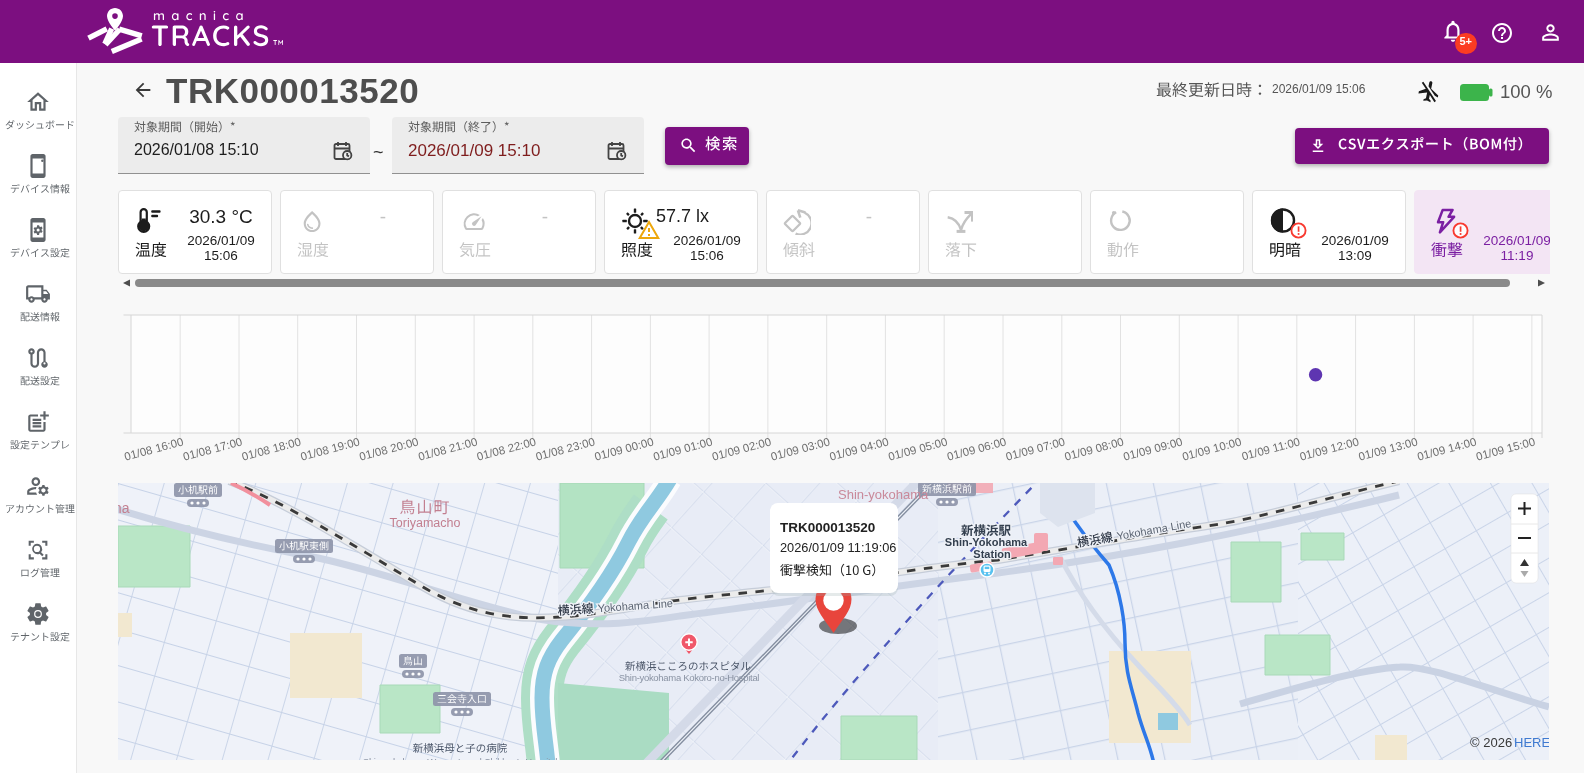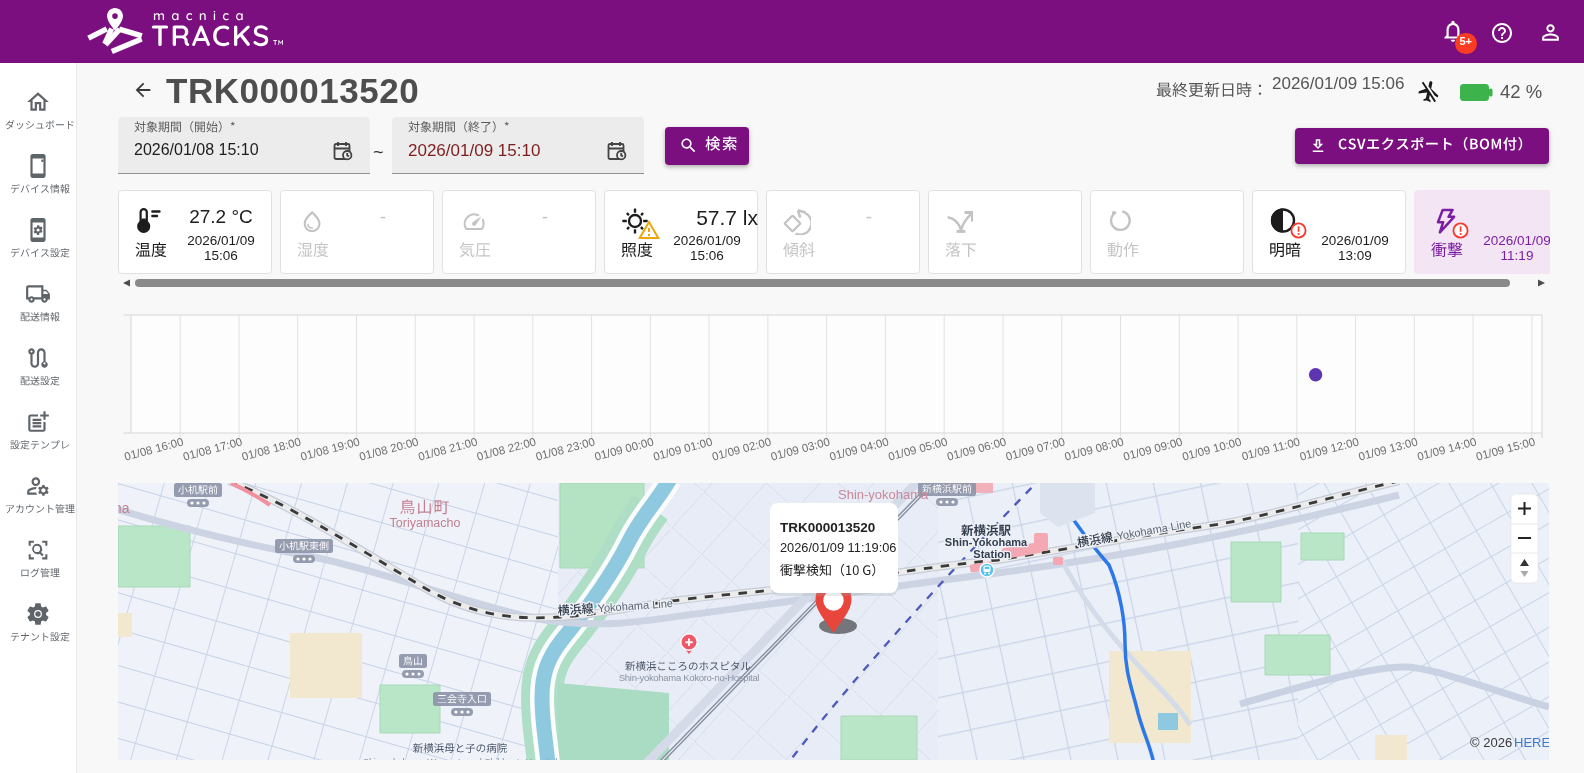--- a/index.html
+++ b/index.html
@@ -95,29 +95,29 @@
 <svg style="position:absolute;left:8.5px;top:632px" width="62" height="12" viewBox="0 0 62 12">
     <path fill="#5f6469" d="M3.1 1.2Q3.3 1.2 3.5 1.2Q3.8 1.2 4.0 1.2Q4.2 1.2 4.6 1.2Q5.0 1.2 5.5 1.2Q6.0 1.2 6.6 1.2Q7.1 1.2 7.5 1.2Q7.9 1.2 8.1 1.2Q8.3 1.2 8.5 1.2Q8.8 1.2 9.0 1.2V2.0Q8.8 2.0 8.5 2.0Q8.3 1.9 8.1 1.9Q7.9 1.9 7.5 1.9Q7.1 1.9 6.6 1.9Q6.0 1.9 5.5 1.9Q5.0 1.9 4.6 1.9Q4.2 1.9 4.0 1.9Q3.8 1.9 3.5 2.0Q3.3 2.0 3.1 2.0ZM1.9 3.7Q2.1 3.7 2.3 3.7Q2.5 3.7 2.8 3.7Q2.9 3.7 3.3 3.7Q3.7 3.7 4.2 3.7Q4.8 3.7 5.4 3.7Q6.1 3.7 6.7 3.7Q7.3 3.7 7.9 3.7Q8.4 3.7 8.8 3.7Q9.2 3.7 9.3 3.7Q9.5 3.7 9.7 3.7Q9.9 3.7 10.1 3.7V4.5Q9.9 4.5 9.7 4.5Q9.5 4.5 9.3 4.5Q9.2 4.5 8.8 4.5Q8.4 4.5 7.9 4.5Q7.3 4.5 6.7 4.5Q6.1 4.5 5.4 4.5Q4.8 4.5 4.2 4.5Q3.7 4.5 3.3 4.5Q2.9 4.5 2.8 4.5Q2.5 4.5 2.3 4.5Q2.1 4.5 1.9 4.5ZM6.6 4.1Q6.6 5.0 6.5 5.8Q6.3 6.6 6.0 7.2Q5.8 7.5 5.5 7.9Q5.2 8.2 4.8 8.5Q4.5 8.8 4.0 9.0L3.3 8.5Q3.9 8.2 4.4 7.8Q4.9 7.4 5.2 6.9Q5.6 6.4 5.7 5.6Q5.8 4.9 5.8 4.1Z M15.8 1.8Q15.8 1.6 15.8 1.3Q15.7 1.0 15.7 0.8H16.7Q16.7 1.0 16.7 1.3Q16.6 1.6 16.6 1.8Q16.6 2.1 16.6 2.5Q16.6 2.8 16.6 3.2Q16.6 3.6 16.6 3.9Q16.6 4.7 16.5 5.5Q16.3 6.2 16.0 6.8Q15.7 7.4 15.2 8.0Q14.6 8.5 13.9 8.9L13.1 8.4Q13.8 8.0 14.3 7.6Q14.8 7.1 15.2 6.6Q15.5 6.0 15.6 5.4Q15.8 4.7 15.8 3.9Q15.8 3.6 15.8 3.2Q15.8 2.8 15.8 2.5Q15.8 2.1 15.8 1.8ZM11.9 3.1Q12.1 3.1 12.3 3.1Q12.6 3.1 12.9 3.1Q13.0 3.1 13.3 3.1Q13.7 3.1 14.3 3.1Q14.8 3.1 15.4 3.1Q16.1 3.1 16.7 3.1Q17.4 3.1 17.9 3.1Q18.4 3.1 18.8 3.1Q19.2 3.1 19.3 3.1Q19.6 3.1 19.8 3.1Q20.1 3.1 20.2 3.1V4.0Q20.1 3.9 19.8 3.9Q19.5 3.9 19.3 3.9Q19.2 3.9 18.8 3.9Q18.4 3.9 17.9 3.9Q17.3 3.9 16.7 3.9Q16.1 3.9 15.4 3.9Q14.8 3.9 14.3 3.9Q13.7 3.9 13.3 3.9Q13.0 3.9 12.9 3.9Q12.6 3.9 12.3 3.9Q12.1 3.9 11.9 4.0Z M23.2 1.2Q23.5 1.4 23.8 1.7Q24.2 1.9 24.6 2.2Q24.9 2.5 25.2 2.8Q25.6 3.1 25.8 3.3L25.1 3.9Q25.0 3.7 24.6 3.4Q24.3 3.2 24.0 2.9Q23.6 2.6 23.3 2.3Q22.9 2.0 22.6 1.8ZM22.4 7.9Q23.2 7.8 24.0 7.6Q24.7 7.3 25.3 7.0Q25.9 6.8 26.4 6.5Q27.1 6.0 27.8 5.4Q28.4 4.7 28.9 4.1Q29.4 3.4 29.7 2.8L30.2 3.6Q29.8 4.3 29.3 4.9Q28.8 5.5 28.2 6.1Q27.6 6.7 26.8 7.2Q26.3 7.5 25.7 7.8Q25.1 8.1 24.4 8.3Q23.7 8.6 22.9 8.7Z M34.3 7.7Q34.3 7.5 34.3 7.1Q34.3 6.7 34.3 6.1Q34.3 5.5 34.3 4.9Q34.3 4.2 34.3 3.6Q34.3 3.0 34.3 2.5Q34.3 2.1 34.3 1.9Q34.3 1.6 34.3 1.3Q34.3 1.0 34.2 0.8H35.2Q35.2 1.0 35.2 1.3Q35.2 1.6 35.2 1.9Q35.2 2.2 35.2 2.8Q35.2 3.3 35.2 3.9Q35.2 4.6 35.2 5.2Q35.2 5.8 35.2 6.3Q35.2 6.8 35.2 7.2Q35.2 7.5 35.2 7.7Q35.2 7.8 35.2 8.0Q35.2 8.3 35.2 8.5Q35.2 8.7 35.2 8.9H34.3Q34.3 8.6 34.3 8.3Q34.3 7.9 34.3 7.7ZM35.0 3.4Q35.5 3.6 36.1 3.8Q36.7 4.0 37.3 4.2Q37.9 4.5 38.5 4.7Q39.0 4.9 39.4 5.1L39.1 6.0Q38.7 5.7 38.1 5.5Q37.6 5.3 37.0 5.0Q36.4 4.8 35.9 4.6Q35.4 4.4 35.0 4.3Z M45.9 0.5H46.6V1.7Q46.6 2.1 46.5 2.6Q46.4 3.1 46.2 3.5Q45.9 4.0 45.3 4.3Q45.3 4.3 45.2 4.2Q45.1 4.1 45.0 4.0Q44.9 3.9 44.8 3.8Q45.3 3.5 45.5 3.1Q45.8 2.8 45.8 2.4Q45.9 2.0 45.9 1.7ZM48.4 0.5H49.1V2.9Q49.1 3.1 49.1 3.1Q49.1 3.2 49.3 3.2Q49.3 3.2 49.4 3.2Q49.5 3.2 49.6 3.2Q49.7 3.2 49.8 3.2Q49.9 3.2 49.9 3.1Q49.9 3.0 50.0 2.8Q50.0 2.6 50.0 2.1Q50.1 2.2 50.3 2.3Q50.5 2.3 50.6 2.4Q50.6 2.9 50.5 3.3Q50.4 3.6 50.3 3.7Q50.1 3.8 49.8 3.8Q49.8 3.8 49.6 3.8Q49.5 3.8 49.4 3.8Q49.2 3.8 49.1 3.8Q48.8 3.8 48.7 3.8Q48.5 3.7 48.4 3.5Q48.4 3.3 48.4 2.9ZM46.5 5.2Q47.0 6.5 48.1 7.4Q49.1 8.3 50.6 8.7Q50.6 8.8 50.5 8.9Q50.4 9.0 50.3 9.1Q50.2 9.2 50.2 9.3Q48.6 8.9 47.5 7.9Q46.4 6.9 45.8 5.4ZM49.3 4.5H49.4L49.5 4.5L50.0 4.6Q49.8 5.6 49.3 6.4Q48.8 7.2 48.2 7.7Q47.6 8.3 46.8 8.7Q46.1 9.1 45.2 9.3Q45.2 9.3 45.1 9.1Q45.1 9.0 45.0 8.9Q44.9 8.8 44.8 8.7Q45.6 8.5 46.3 8.1Q47.0 7.8 47.6 7.3Q48.2 6.8 48.6 6.1Q49.0 5.4 49.3 4.6ZM45.3 4.5H49.5V5.2H45.3ZM46.2 0.5H48.7V1.1H46.2ZM41.8 3.2H44.8V3.8H41.8ZM41.9 0.5H44.8V1.1H41.9ZM41.8 4.5H44.8V5.1H41.8ZM41.3 1.8H45.1V2.4H41.3ZM42.2 5.9H44.8V8.8H42.2V8.2H44.1V6.5H42.2ZM41.8 5.9H42.4V9.2H41.8Z M53.1 3.2H58.9V3.9H53.1ZM55.9 5.6H59.3V6.3H55.9ZM55.5 3.6H56.3V8.6L55.5 8.5ZM53.2 4.8 54.0 4.9Q53.7 6.4 53.3 7.5Q52.8 8.7 51.9 9.4Q51.9 9.3 51.7 9.2Q51.6 9.1 51.5 9.0Q51.4 8.9 51.3 8.9Q52.1 8.2 52.6 7.2Q53.0 6.1 53.2 4.8ZM53.6 6.1Q53.9 6.8 54.3 7.3Q54.7 7.8 55.3 8.0Q55.8 8.3 56.5 8.4Q57.2 8.5 57.9 8.5Q58.1 8.5 58.3 8.5Q58.6 8.5 58.9 8.5Q59.2 8.5 59.5 8.5Q59.8 8.5 60.1 8.5Q60.4 8.5 60.5 8.5Q60.5 8.5 60.4 8.7Q60.4 8.8 60.3 9.0Q60.3 9.1 60.3 9.2H59.8H57.9Q57.0 9.2 56.3 9.1Q55.5 9.0 54.9 8.7Q54.3 8.4 53.8 7.8Q53.4 7.2 53.0 6.3ZM55.5 0.2H56.3V1.8H55.5ZM51.8 1.3H60.1V3.5H59.4V2.0H52.5V3.5H51.8Z"></path>
   </svg>
 <svg class="abs" style="left:132px;top:79px" width="22" height="22" viewBox="0 0 24 24" fill="#3a3a3a">
 <path d="M20 11H7.83l5.59-5.59L12 4l-8 8 8 8 1.41-1.41L7.83 13H20v-2z"></path>
   </svg>
 <div class="abs" style="left:166px;top:71px;font-size:35px;font-weight:bold;color:#4e4e4e;letter-spacing:0.5px">TRK000013520</div>
 <svg style="position:absolute;left:1155px;top:82px" width="114" height="20" viewBox="0 0 114 20">
     <path fill="#555" d="M5.0 3.6V4.7H13.0V3.6ZM5.0 1.6V2.7H13.0V1.6ZM3.8 0.8H14.2V5.5H3.8ZM1.9 6.4H16.0V7.4H1.9ZM9.0 8.4H14.7V9.4H9.0ZM4.0 8.5H7.9V9.4H4.0ZM4.0 10.6H7.9V11.5H4.0ZM10.7 9.3Q11.4 11.1 12.8 12.3Q14.3 13.5 16.4 14.0Q16.2 14.2 16.1 14.3Q16.0 14.5 15.8 14.7Q15.7 14.8 15.6 15.0Q13.5 14.4 12.0 13.0Q10.5 11.6 9.7 9.6ZM14.3 8.4H14.5L14.7 8.4L15.5 8.7Q15.0 10.3 14.0 11.5Q13.0 12.8 11.7 13.6Q10.5 14.4 9.1 14.9Q9.0 14.7 8.8 14.4Q8.6 14.1 8.4 14.0Q9.4 13.7 10.3 13.2Q11.2 12.7 12.0 12.0Q12.8 11.3 13.4 10.5Q14.0 9.6 14.3 8.6ZM1.7 13.0Q2.5 12.9 3.5 12.8Q4.5 12.7 5.6 12.6Q6.8 12.5 7.9 12.4L7.9 13.3Q6.3 13.5 4.7 13.7Q3.1 13.9 1.9 14.1ZM7.3 6.8H8.4V15.0H7.3ZM3.3 6.8H4.4V13.3H3.3Z M26.0 9.5 26.7 8.7Q27.3 9.0 27.9 9.3Q28.5 9.6 29.0 9.9Q29.6 10.2 30.0 10.5L29.2 11.3Q28.9 11.0 28.3 10.7Q27.8 10.4 27.1 10.0Q26.5 9.7 26.0 9.5ZM24.2 12.5 24.9 11.7Q25.7 11.9 26.6 12.2Q27.5 12.5 28.3 12.8Q29.1 13.1 29.9 13.5Q30.6 13.8 31.1 14.1L30.4 15.1Q29.7 14.6 28.7 14.2Q27.6 13.7 26.5 13.3Q25.3 12.8 24.2 12.5ZM26.3 0.3 27.5 0.5Q26.9 1.8 25.9 3.1Q25.0 4.5 23.6 5.7Q23.6 5.6 23.4 5.4Q23.3 5.3 23.1 5.1Q22.9 5.0 22.8 4.9Q23.7 4.2 24.3 3.4Q25.0 2.6 25.5 1.8Q26.0 1.0 26.3 0.3ZM26.1 1.9H30.4V3.0H25.5ZM30.1 1.9H30.3L30.5 1.9L31.3 2.3Q30.6 4.0 29.4 5.4Q28.3 6.8 26.9 7.8Q25.5 8.8 24.0 9.5Q23.9 9.3 23.8 9.1Q23.7 9.0 23.5 8.8Q23.4 8.6 23.2 8.5Q24.7 7.9 26.0 7.0Q27.4 6.1 28.4 4.9Q29.5 3.6 30.1 2.2ZM25.9 2.9Q26.5 4.1 27.6 5.3Q28.6 6.4 29.9 7.3Q31.1 8.2 32.5 8.7Q32.4 8.8 32.2 9.0Q32.1 9.1 32.0 9.3Q31.8 9.5 31.7 9.7Q30.3 9.1 29.0 8.1Q27.8 7.1 26.7 5.9Q25.6 4.6 24.9 3.2ZM20.1 0.3 21.1 0.7Q20.8 1.3 20.5 1.9Q20.1 2.5 19.8 3.1Q19.5 3.7 19.1 4.2L18.3 3.8Q18.6 3.3 19.0 2.7Q19.3 2.1 19.6 1.4Q19.9 0.8 20.1 0.3ZM21.9 2.1 22.9 2.6Q22.3 3.5 21.7 4.5Q21.0 5.5 20.3 6.5Q19.7 7.4 19.1 8.1L18.3 7.7Q18.8 7.2 19.3 6.5Q19.7 5.8 20.2 5.0Q20.7 4.3 21.1 3.5Q21.5 2.7 21.9 2.1ZM17.6 3.6 18.2 2.8Q18.6 3.2 19.1 3.7Q19.5 4.1 19.9 4.6Q20.3 5.0 20.5 5.4L19.9 6.3Q19.6 5.9 19.3 5.4Q18.9 5.0 18.4 4.5Q18.0 4.0 17.6 3.6ZM21.3 5.8 22.1 5.5Q22.5 6.0 22.8 6.6Q23.1 7.1 23.3 7.7Q23.5 8.3 23.6 8.7L22.7 9.1Q22.6 8.6 22.4 8.1Q22.2 7.5 21.9 6.9Q21.6 6.3 21.3 5.8ZM17.5 7.4Q18.5 7.4 20.0 7.3Q21.4 7.3 22.9 7.2L22.9 8.2Q21.5 8.3 20.1 8.4Q18.7 8.5 17.6 8.5ZM21.7 9.6 22.6 9.3Q22.9 10.0 23.2 10.8Q23.5 11.6 23.6 12.2L22.7 12.5Q22.6 11.9 22.3 11.1Q22.0 10.3 21.7 9.6ZM18.4 9.4 19.4 9.6Q19.3 10.7 19.0 11.8Q18.7 12.9 18.3 13.7Q18.2 13.6 18.0 13.5Q17.9 13.4 17.7 13.4Q17.5 13.3 17.4 13.2Q17.8 12.5 18.0 11.5Q18.3 10.5 18.4 9.4ZM20.1 7.9H21.2V15.0H20.1Z M34.0 1.1H47.9V2.2H34.0ZM40.4 1.6H41.7V7.8Q41.7 8.7 41.5 9.6Q41.4 10.5 41.0 11.3Q40.5 12.1 39.7 12.8Q38.9 13.5 37.6 14.0Q36.3 14.6 34.4 15.0Q34.4 14.9 34.2 14.7Q34.1 14.5 34.0 14.3Q33.8 14.1 33.7 13.9Q35.6 13.6 36.8 13.1Q38.0 12.6 38.8 12.0Q39.5 11.4 39.8 10.8Q40.2 10.1 40.3 9.3Q40.4 8.6 40.4 7.8ZM36.6 7.1V8.8H45.7V7.1ZM36.6 4.6V6.2H45.7V4.6ZM35.4 3.6H46.9V9.8H35.4ZM37.0 9.9Q37.8 11.1 38.8 11.8Q39.9 12.6 41.3 13.0Q42.7 13.4 44.5 13.5Q46.3 13.7 48.5 13.8Q48.3 14.0 48.1 14.3Q48.0 14.6 47.9 14.9Q45.7 14.8 43.9 14.6Q42.0 14.4 40.5 13.9Q39.1 13.4 37.9 12.5Q36.8 11.7 36.0 10.3Z M58.3 5.7H64.3V6.8H58.3ZM49.9 1.9H57.0V3.0H49.9ZM49.8 8.3H57.1V9.3H49.8ZM49.7 5.6H57.2V6.6H49.7ZM61.3 6.1H62.5V14.9H61.3ZM52.9 0.3H54.1V2.5H52.9ZM52.9 6.4H54.1V15.0H52.9ZM57.8 1.6 59.2 2.0Q59.2 2.2 58.9 2.2V7.2Q58.9 8.1 58.8 9.1Q58.7 10.1 58.5 11.2Q58.2 12.2 57.7 13.2Q57.2 14.2 56.4 15.1Q56.3 14.9 56.1 14.8Q56.0 14.6 55.8 14.5Q55.7 14.3 55.5 14.2Q56.3 13.5 56.7 12.6Q57.2 11.7 57.4 10.8Q57.6 9.9 57.7 9.0Q57.8 8.0 57.8 7.2ZM63.1 0.5 64.1 1.3Q63.3 1.7 62.4 2.0Q61.4 2.3 60.4 2.5Q59.4 2.7 58.4 2.9Q58.4 2.7 58.3 2.4Q58.2 2.1 58.1 2.0Q59.0 1.8 59.9 1.5Q60.9 1.3 61.7 1.0Q62.6 0.7 63.1 0.5ZM53.9 9.6Q54.1 9.8 54.5 10.1Q54.9 10.4 55.3 10.7Q55.7 11.1 56.1 11.3Q56.5 11.6 56.6 11.8L55.9 12.7Q55.7 12.5 55.4 12.1Q55.0 11.8 54.6 11.4Q54.2 11.0 53.9 10.7Q53.5 10.4 53.3 10.2ZM50.9 3.3 51.8 3.0Q52.1 3.6 52.3 4.2Q52.5 4.8 52.5 5.3L51.5 5.6Q51.5 5.1 51.3 4.5Q51.1 3.8 50.9 3.3ZM55.0 3.0 56.1 3.3Q55.9 3.9 55.6 4.5Q55.4 5.1 55.2 5.5L54.2 5.3Q54.3 5.0 54.5 4.6Q54.6 4.2 54.8 3.8Q54.9 3.3 55.0 3.0ZM52.9 8.8 53.8 9.2Q53.4 10.0 52.8 10.9Q52.2 11.8 51.5 12.6Q50.8 13.3 50.2 13.8Q50.1 13.6 49.8 13.4Q49.6 13.1 49.4 13.0Q50.0 12.5 50.7 11.9Q51.4 11.2 52.0 10.4Q52.5 9.6 52.9 8.8Z M67.8 1.4H78.3V14.7H77.0V2.6H69.0V14.8H67.8ZM68.6 6.9H77.5V8.1H68.6ZM68.6 12.6H77.5V13.8H68.6Z M87.7 2.2H95.7V3.2H87.7ZM87.0 5.3H96.4V6.4H87.0ZM87.1 8.2H96.2V9.2H87.1ZM91.0 0.3H92.2V5.9H91.0ZM93.2 6.2H94.3V13.6Q94.3 14.1 94.2 14.4Q94.0 14.6 93.7 14.8Q93.3 14.9 92.7 14.9Q92.1 15.0 91.1 15.0Q91.0 14.7 90.9 14.4Q90.8 14.1 90.7 13.8Q91.4 13.9 92.0 13.9Q92.6 13.9 92.8 13.9Q93.0 13.9 93.1 13.8Q93.2 13.7 93.2 13.5ZM88.1 10.4 89.0 9.8Q89.4 10.2 89.8 10.7Q90.3 11.2 90.6 11.7Q91.0 12.2 91.1 12.6L90.1 13.2Q89.9 12.8 89.6 12.3Q89.3 11.8 88.9 11.3Q88.5 10.8 88.1 10.4ZM82.7 1.3H86.7V11.8H82.7V10.7H85.6V2.4H82.7ZM82.8 6.0H86.1V7.1H82.8ZM82.2 1.3H83.3V13.1H82.2Z M105.0 5.0Q104.5 5.0 104.1 4.7Q103.7 4.4 103.7 3.8Q103.7 3.3 104.1 2.9Q104.5 2.6 105.0 2.6Q105.4 2.6 105.8 2.9Q106.2 3.3 106.2 3.8Q106.2 4.4 105.8 4.7Q105.4 5.0 105.0 5.0ZM105.0 12.8Q104.5 12.8 104.1 12.5Q103.7 12.2 103.7 11.6Q103.7 11.1 104.1 10.8Q104.5 10.4 105.0 10.4Q105.4 10.4 105.8 10.8Q106.2 11.1 106.2 11.6Q106.2 12.2 105.8 12.5Q105.4 12.8 105.0 12.8Z"></path>
   </svg>
-<div class="abs" style="left:1272px;top:74px;font-size:17px;color:#555">2026/01/09 15:06</div>
+<div class="abs" style="left:1272px;top:82px;font-size:12px;color:#555">2026/01/09 15:06</div>
 <svg class="abs" style="left:1417px;top:79px" width="25" height="25" viewBox="0 0 24 24" fill="#1a1a1a" transform="rotate(12)">
 <path d="M13 9V3.5c0-.83-.67-1.5-1.5-1.5S10 2.67 10 3.5v3.68l7.83 7.83L21 16v-2l-8-5zM3 5.27l4.99 4.99L2 14v2l8-2.5V19l-2 1.5V22l3.5-1 3.5 1v-1.5L13 19v-3.73L18.73 21 20 19.73 4.27 4 3 5.27z"></path>
   </svg>
 <svg class="abs" style="left:1460px;top:84px" width="33" height="17" viewBox="0 0 33 17">
 <rect x="0" y="0" width="29" height="17" rx="3.5" fill="#3cb44b"></rect>
 <rect x="29" y="4.5" width="3.5" height="8" rx="1.5" fill="#3cb44b"></rect>
   </svg>
-<div class="abs" style="left:1500px;top:81px;font-size:18.5px;color:#555">42 %</div>
+<div class="abs" style="left:1500px;top:81px;font-size:18.5px;color:#555">100 %</div>
 <div class="abs" style="left:118px;top:117px;width:252px;height:57px;background:#ececec;border-radius:4px 4px 0 0;border-bottom:1px solid #919191"></div>
 <svg style="position:absolute;left:133px;top:121px" width="104" height="15" viewBox="0 0 104 15">
     <path fill="#5c5c5c" d="M6.8 3.1H12.5V3.9H6.8ZM1.6 2.2H7.2V3.0H1.6ZM10.1 0.2H11.0V10.0Q11.0 10.5 10.9 10.7Q10.8 10.9 10.5 11.0Q10.2 11.2 9.8 11.2Q9.3 11.2 8.5 11.2Q8.5 11.1 8.4 10.9Q8.4 10.8 8.3 10.6Q8.3 10.4 8.2 10.3Q8.8 10.3 9.2 10.3Q9.7 10.3 9.8 10.3Q10.0 10.3 10.1 10.2Q10.1 10.2 10.1 10.0ZM7.0 5.5 7.7 5.2Q8.0 5.6 8.3 6.1Q8.5 6.6 8.8 7.0Q9.0 7.5 9.1 7.9L8.3 8.2Q8.2 7.9 8.0 7.4Q7.8 6.9 7.5 6.5Q7.3 6.0 7.0 5.5ZM2.0 4.7 2.6 4.2Q3.2 4.8 3.7 5.5Q4.3 6.1 4.8 6.8Q5.4 7.5 5.8 8.1Q6.2 8.7 6.5 9.2L5.7 9.9Q5.5 9.3 5.1 8.7Q4.7 8.0 4.2 7.4Q3.6 6.7 3.1 6.0Q2.5 5.3 2.0 4.7ZM3.9 0.2H4.8V2.7H3.9ZM5.3 3.3 6.2 3.4Q5.9 5.2 5.3 6.7Q4.8 8.1 4.0 9.2Q3.2 10.3 2.0 11.1Q1.9 11.0 1.8 10.9Q1.7 10.8 1.6 10.6Q1.4 10.5 1.3 10.4Q2.5 9.7 3.3 8.7Q4.1 7.7 4.5 6.3Q5.0 5.0 5.3 3.3Z M16.9 6.2 17.5 5.8Q18.3 6.3 18.9 6.9Q19.5 7.5 19.7 8.1Q20.0 8.7 20.1 9.2Q20.1 9.8 19.9 10.2Q19.7 10.7 19.4 10.9Q19.1 11.1 18.8 11.2Q18.5 11.3 18.2 11.3Q18.0 11.3 17.7 11.3Q17.5 11.3 17.2 11.2Q17.2 11.1 17.1 10.8Q17.1 10.6 16.9 10.4Q17.2 10.5 17.5 10.5Q17.8 10.5 18.0 10.5Q18.2 10.5 18.4 10.4Q18.6 10.4 18.8 10.3Q19.1 10.1 19.2 9.6Q19.3 9.2 19.1 8.6Q18.9 8.0 18.3 7.4Q17.8 6.8 16.9 6.2ZM18.1 6.6 18.8 7.0Q18.2 7.4 17.5 7.8Q16.7 8.2 15.9 8.5Q15.1 8.8 14.3 9.0Q14.2 8.9 14.1 8.7Q13.9 8.5 13.8 8.4Q14.5 8.2 15.4 8.0Q16.2 7.7 16.9 7.3Q17.6 7.0 18.1 6.6ZM18.9 7.7 19.6 8.1Q19.1 8.6 18.5 9.0Q17.8 9.4 17.1 9.8Q16.3 10.2 15.6 10.5Q14.8 10.8 14.1 11.0Q14.0 10.8 13.9 10.6Q13.7 10.4 13.6 10.3Q14.3 10.1 15.1 9.9Q15.8 9.6 16.5 9.3Q17.2 8.9 17.9 8.5Q18.5 8.1 18.9 7.7ZM16.6 1.0H20.2V1.7H16.6ZM18.8 4.8 19.5 5.2Q18.9 5.6 18.0 6.0Q17.1 6.4 16.1 6.8Q15.1 7.1 14.2 7.3Q14.2 7.2 14.1 7.1Q14.0 7.0 13.9 6.9Q13.8 6.7 13.8 6.6Q14.7 6.5 15.6 6.2Q16.5 5.9 17.4 5.6Q18.2 5.2 18.8 4.8ZM19.9 5.0Q20.2 6.2 20.8 7.2Q21.5 8.3 22.4 9.0Q23.3 9.7 24.5 10.1Q24.4 10.2 24.2 10.3Q24.1 10.5 24.0 10.6Q23.9 10.7 23.9 10.9Q22.7 10.4 21.7 9.6Q20.8 8.8 20.1 7.7Q19.5 6.5 19.1 5.2ZM23.3 5.5 24.1 6.1Q23.6 6.4 23.1 6.7Q22.5 7.1 22.0 7.4Q21.4 7.7 20.9 7.9L20.4 7.4Q20.8 7.2 21.4 6.9Q21.9 6.5 22.5 6.2Q23.0 5.8 23.3 5.5ZM15.7 3.3V4.7H22.3V3.3ZM14.9 2.6H23.2V5.4H14.9ZM16.9 0.1 17.9 0.3Q17.3 1.2 16.3 2.1Q15.4 3.1 14.2 3.8Q14.1 3.7 14.0 3.6Q13.9 3.5 13.8 3.4Q13.7 3.2 13.6 3.2Q14.3 2.8 15.0 2.2Q15.6 1.7 16.1 1.2Q16.6 0.6 16.9 0.1ZM18.5 2.9H19.4V5.1H18.5ZM19.8 1.0H20.0L20.2 1.0L20.8 1.4Q20.6 1.7 20.3 2.0Q20.1 2.4 19.8 2.7Q19.5 3.0 19.2 3.3Q19.1 3.2 18.9 3.0Q18.7 2.9 18.6 2.8Q18.8 2.6 19.1 2.3Q19.3 2.0 19.5 1.7Q19.7 1.4 19.8 1.2Z M32.3 0.8H35.6V1.6H32.3ZM32.3 3.5H35.6V4.3H32.3ZM32.3 6.3H35.6V7.2H32.3ZM35.2 0.8H36.1V10.1Q36.1 10.5 36.0 10.7Q35.9 10.9 35.6 11.0Q35.4 11.1 34.9 11.2Q34.5 11.2 33.8 11.2Q33.8 11.0 33.7 10.7Q33.6 10.5 33.5 10.3Q34.0 10.3 34.4 10.3Q34.8 10.3 35.0 10.3Q35.1 10.3 35.2 10.3Q35.2 10.2 35.2 10.1ZM31.9 0.8H32.8V5.1Q32.8 5.8 32.7 6.6Q32.7 7.4 32.5 8.3Q32.4 9.1 32.2 9.9Q31.9 10.6 31.5 11.3Q31.5 11.2 31.3 11.1Q31.2 11.0 31.1 10.9Q30.9 10.8 30.8 10.8Q31.3 10.0 31.5 9.0Q31.8 8.0 31.8 7.0Q31.9 6.0 31.9 5.1ZM25.6 1.8H31.3V2.6H25.6ZM27.0 3.7H30.0V4.4H27.0ZM27.0 5.6H30.0V6.3H27.0ZM25.4 7.5H31.3V8.3H25.4ZM26.6 0.3H27.4V7.8H26.6ZM29.6 0.3H30.4V7.8H29.6ZM27.1 8.6 27.9 8.8Q27.6 9.5 27.1 10.1Q26.6 10.8 26.2 11.2Q26.1 11.2 25.9 11.1Q25.8 11.0 25.7 10.9Q25.5 10.8 25.4 10.7Q25.9 10.3 26.4 9.7Q26.8 9.2 27.1 8.6ZM28.8 8.9 29.5 8.6Q29.7 8.8 30.0 9.1Q30.2 9.5 30.4 9.8Q30.7 10.1 30.8 10.3L30.0 10.8Q29.9 10.5 29.7 10.2Q29.5 9.9 29.3 9.5Q29.0 9.2 28.8 8.9Z M41.1 7.5H44.8V8.2H41.1ZM41.1 5.7H45.2V10.1H41.1V9.4H44.3V6.4H41.1ZM40.7 5.7H41.5V10.7H40.7ZM38.5 2.4H41.8V3.1H38.5ZM44.0 2.4H47.4V3.1H44.0ZM47.0 0.7H47.9V10.0Q47.9 10.5 47.8 10.7Q47.7 10.9 47.4 11.1Q47.1 11.2 46.6 11.2Q46.1 11.2 45.4 11.2Q45.4 11.1 45.3 10.9Q45.3 10.8 45.2 10.6Q45.1 10.4 45.1 10.3Q45.4 10.3 45.8 10.3Q46.1 10.3 46.4 10.3Q46.6 10.3 46.8 10.3Q46.9 10.3 47.0 10.2Q47.0 10.2 47.0 10.0ZM38.5 0.7H42.4V4.8H38.5V4.1H41.5V1.4H38.5ZM47.5 0.7V1.4H44.3V4.2H47.5V4.8H43.5V0.7ZM38.0 0.7H38.9V11.2H38.0Z M57.3 5.7Q57.3 4.5 57.6 3.5Q57.9 2.5 58.4 1.6Q59.0 0.7 59.7 0.0L60.4 0.4Q59.7 1.1 59.2 1.9Q58.7 2.7 58.4 3.7Q58.2 4.6 58.2 5.7Q58.2 6.8 58.4 7.7Q58.7 8.7 59.2 9.5Q59.7 10.3 60.4 11.0L59.7 11.4Q59.0 10.7 58.4 9.8Q57.9 8.9 57.6 7.9Q57.3 6.9 57.3 5.7Z M64.0 5.5H69.9V6.2H64.0ZM63.7 7.6H70.2V8.3H63.7ZM67.7 5.7H68.6V11.0H67.7ZM65.3 5.8H66.1V8.0Q66.1 8.2 66.0 8.6Q65.9 9.0 65.7 9.5Q65.6 10.0 65.2 10.4Q64.9 10.8 64.4 11.2Q64.3 11.1 64.1 10.9Q64.0 10.7 63.8 10.6Q64.4 10.3 64.7 9.8Q65.0 9.3 65.2 8.8Q65.3 8.3 65.3 8.0ZM62.5 2.4H65.8V3.0H62.5ZM68.0 2.4H71.4V3.0H68.0ZM71.1 0.7H71.9V10.1Q71.9 10.5 71.8 10.7Q71.7 10.9 71.5 11.0Q71.2 11.2 70.7 11.2Q70.3 11.2 69.6 11.2Q69.6 11.1 69.5 10.9Q69.5 10.8 69.4 10.6Q69.4 10.4 69.3 10.3Q69.8 10.3 70.2 10.3Q70.7 10.3 70.8 10.3Q70.9 10.3 71.0 10.3Q71.1 10.2 71.1 10.1ZM62.6 0.7H66.4V4.7H62.6V4.1H65.6V1.4H62.6ZM71.5 0.7V1.4H68.3V4.1H71.5V4.8H67.5V0.7ZM62.0 0.7H62.9V11.2H62.0Z M79.3 9.9H83.5V10.7H79.3ZM78.8 6.4H84.0V11.2H83.1V7.2H79.7V11.2H78.8ZM78.0 4.4Q78.7 4.3 79.7 4.3Q80.6 4.2 81.7 4.1Q82.7 4.1 83.8 4.0L83.8 4.8Q82.8 4.9 81.7 5.0Q80.7 5.1 79.8 5.1Q78.9 5.2 78.1 5.2ZM82.0 2.4 82.7 2.0Q83.1 2.5 83.5 3.1Q83.9 3.7 84.2 4.3Q84.5 4.8 84.7 5.3L83.9 5.7Q83.7 5.3 83.4 4.7Q83.1 4.1 82.8 3.5Q82.4 2.9 82.0 2.4ZM80.3 0.2 81.3 0.4Q81.1 1.1 80.8 1.9Q80.5 2.7 80.2 3.5Q79.9 4.3 79.6 4.8L78.8 4.6Q79.0 4.2 79.2 3.6Q79.5 3.1 79.7 2.5Q79.9 1.9 80.0 1.3Q80.2 0.7 80.3 0.2ZM73.5 2.7H77.4V3.5H73.5ZM75.3 0.2 76.2 0.3Q76.0 1.2 75.7 2.2Q75.5 3.2 75.3 4.3Q75.0 5.3 74.8 6.2Q74.5 7.2 74.3 7.9L73.6 7.5Q73.8 6.8 74.0 5.9Q74.3 5.0 74.5 4.0Q74.7 3.0 74.9 2.0Q75.1 1.0 75.3 0.2ZM74.1 7.2 74.6 6.5Q75.2 6.9 76.0 7.4Q76.7 7.9 77.3 8.4Q77.9 8.9 78.2 9.3L77.7 10.0Q77.3 9.6 76.7 9.1Q76.1 8.6 75.4 8.0Q74.8 7.5 74.1 7.2ZM77.1 2.7H77.2L77.4 2.6L77.9 2.8Q77.8 5.1 77.3 6.7Q76.8 8.4 76.0 9.5Q75.2 10.6 74.1 11.3Q74.0 11.1 73.8 10.9Q73.7 10.7 73.5 10.5Q74.5 10.0 75.3 9.0Q76.0 8.0 76.5 6.4Q76.9 4.9 77.1 2.9Z M88.6 5.7Q88.6 6.9 88.3 7.9Q88.0 8.9 87.5 9.8Q86.9 10.7 86.2 11.4L85.5 11.0Q86.2 10.3 86.7 9.5Q87.2 8.7 87.5 7.7Q87.7 6.8 87.7 5.7Q87.7 4.6 87.5 3.7Q87.2 2.7 86.7 1.9Q86.2 1.1 85.5 0.4L86.2 0.0Q86.9 0.7 87.5 1.6Q88.0 2.5 88.3 3.5Q88.6 4.5 88.6 5.7Z M98.8 4.6 98.3 4.2 99.0 3.0 97.7 2.4 97.9 1.8 99.3 2.2 99.4 0.7H100.1L100.2 2.2L101.6 1.8L101.8 2.4L100.5 3.0L101.2 4.2L100.7 4.6L99.8 3.5Z"></path>
   </svg>
 <div class="abs" style="left:134px;top:141px;font-size:16px;color:#1d1d1d">2026/01/08 15:10</div>
 <svg class="abs" style="left:331px;top:139px" width="24" height="24" viewBox="0 0 24 24" fill="none" stroke="#434343" stroke-width="1.8">
 <rect x="3.5" y="5" width="15" height="15" rx="1.5"></rect>
 <path d="M7 3v4M15 3v4M3.5 9.5h15"></path>
 <circle cx="16.2" cy="16.2" r="4.2" fill="#ececec"></circle>
 <path d="M16.2 14v2.4l1.7 1"></path>
@@ -158,21 +158,21 @@
 <path fill="#1c1c1c" d="M8.7 24.3a5 5 0 0 1-5-5 5 5 0 0 1 2.4-4.2h5.2a5 5 0 0 1 2.4 4.2 5 5 0 0 1-5 5z"></path>
 <path fill="#1c1c1c" d="M6.6 11.5h4.2v3h-4.2z"></path>
 <g fill="#1c1c1c">
         <rect x="16.2" y="3.2" width="9.4" height="2.5" rx="1"></rect>
         <rect x="16.2" y="7.8" width="6.9" height="2.5" rx="1"></rect>
       </g>
     </svg>
 <svg style="position:absolute;left:16.0px;top:52px" width="34" height="20" viewBox="0 0 34 20">
       <path fill="#1c1c1c" d="M8.1 4.5V6.1H13.5V4.5ZM8.1 2.0V3.5H13.5V2.0ZM6.9 1.0H14.7V7.1H6.9ZM6.4 8.5H15.2V14.0H14.1V9.5H12.5V14.0H11.6V9.5H10.0V14.0H9.1V9.5H7.5V14.0H6.4ZM5.0 13.5H16.3V14.5H5.0ZM2.5 1.3 3.2 0.5Q3.7 0.7 4.2 0.9Q4.8 1.2 5.3 1.5Q5.8 1.8 6.1 2.1L5.4 3.1Q5.1 2.8 4.6 2.5Q4.1 2.1 3.6 1.8Q3.0 1.6 2.5 1.3ZM1.6 5.7 2.2 4.8Q2.7 5.0 3.3 5.3Q3.8 5.6 4.3 5.9Q4.9 6.2 5.2 6.4L4.5 7.4Q4.2 7.2 3.7 6.8Q3.2 6.5 2.6 6.2Q2.1 5.9 1.6 5.7ZM2.0 14.0Q2.4 13.3 2.9 12.5Q3.4 11.6 3.9 10.7Q4.4 9.7 4.9 8.8L5.7 9.5Q5.4 10.4 4.9 11.3Q4.4 12.2 3.9 13.1Q3.4 14.0 3.0 14.7Z M20.6 4.8H31.9V5.7H20.6ZM20.8 9.4H29.9V10.4H20.8ZM23.1 3.4H24.3V7.4H28.2V3.4H29.3V8.4H23.1ZM29.6 9.4H29.9L30.1 9.4L30.8 9.8Q30.2 11.0 29.1 11.9Q28.1 12.8 26.7 13.4Q25.4 14.0 23.8 14.4Q22.3 14.8 20.7 15.0Q20.6 14.8 20.5 14.5Q20.3 14.2 20.2 14.0Q21.7 13.8 23.1 13.5Q24.6 13.2 25.9 12.7Q27.1 12.1 28.1 11.4Q29.1 10.6 29.6 9.6ZM23.6 10.3Q24.4 11.3 25.7 12.1Q27.0 12.9 28.7 13.3Q30.4 13.8 32.3 14.0Q32.2 14.1 32.1 14.3Q31.9 14.5 31.8 14.7Q31.7 14.9 31.6 15.0Q29.6 14.8 27.9 14.2Q26.2 13.7 24.8 12.8Q23.5 11.9 22.6 10.7ZM24.8 0.3H26.0V2.5H24.8ZM19.5 1.9H32.0V2.9H19.5ZM18.9 1.9H20.0V6.5Q20.0 7.4 20.0 8.5Q19.9 9.6 19.8 10.8Q19.6 11.9 19.3 13.0Q19.0 14.1 18.4 15.0Q18.3 14.9 18.2 14.8Q18.0 14.6 17.8 14.5Q17.6 14.4 17.5 14.3Q17.9 13.5 18.2 12.5Q18.5 11.5 18.7 10.4Q18.8 9.4 18.8 8.4Q18.9 7.3 18.9 6.5Z"></path>
     </svg>
-<div class="abs" style="left:52px;top:16px;width:102px;text-align:center;font-size:19px;color:#1c1c1c">27.2 °C</div>
+<div class="abs" style="left:52px;top:16px;width:102px;text-align:center;font-size:19px;color:#1c1c1c">30.3 °C</div>
 <div class="abs" style="left:52px;top:43px;width:102px;text-align:center;font-size:13.5px;line-height:15px;color:#1c1c1c">2026/01/09<br>15:06</div>
 <div class="abs" style="left:162px;top:0;width:154px;height:84px;background:#fff;border:1px solid #e0e0e0;border-radius:4px"></div>
 <svg class="abs" style="left:179px;top:17px" width="28" height="28" viewBox="0 0 28 28">
       <g fill="#c3c3c3" transform="translate(2.5,2) scale(1.05)">
         <path d="M12 2c-5.33 4.55-8 8.48-8 11.8 0 4.98 3.8 8.2 8 8.2s8-3.22 8-8.2c0-3.32-2.67-7.25-8-11.8zm0 18c-3.35 0-6-2.57-6-6.2 0-2.34 1.95-5.44 6-9.14 4.05 3.7 6 6.8 6 9.14 0 3.63-2.65 6.2-6 6.2z"></path>
         <path d="M7.83 14c.37 0 .67.26.74.62.41 2.22 2.28 2.98 3.64 2.87.43-.02.79.32.79.75 0 .4-.32.73-.72.75-2.13.13-4.62-1.09-5.19-4.12-.08-.45.28-.87.74-.87z"></path>
       </g>
     </svg>
 <svg style="position:absolute;left:178.0px;top:52px" width="34" height="20" viewBox="0 0 34 20">
       <path fill="#c3c3c3" d="M7.9 4.5V6.2H14.0V4.5ZM7.9 2.0V3.6H14.0V2.0ZM6.7 1.0H15.2V7.2H6.7ZM5.1 13.5H16.3V14.5H5.1ZM6.1 9.0 7.0 8.6Q7.4 9.2 7.7 9.8Q8.0 10.5 8.2 11.1Q8.4 11.8 8.5 12.3L7.5 12.7Q7.4 12.1 7.2 11.5Q6.9 10.9 6.7 10.2Q6.4 9.5 6.1 9.0ZM14.8 8.5 16.0 8.9Q15.7 9.5 15.4 10.2Q15.1 10.9 14.8 11.5Q14.4 12.2 14.1 12.7L13.2 12.3Q13.5 11.8 13.8 11.1Q14.1 10.5 14.4 9.8Q14.7 9.1 14.8 8.5ZM9.0 7.7H10.1V14.1H9.0ZM11.7 7.7H12.9V14.1H11.7ZM2.4 1.3 3.1 0.5Q3.6 0.7 4.1 0.9Q4.7 1.2 5.1 1.5Q5.6 1.8 5.9 2.1L5.2 3.1Q4.9 2.8 4.4 2.5Q4.0 2.2 3.5 1.9Q2.9 1.6 2.4 1.3ZM1.6 5.5 2.2 4.7Q2.7 4.9 3.3 5.2Q3.8 5.4 4.3 5.7Q4.8 6.0 5.1 6.3L4.4 7.3Q4.1 7.0 3.6 6.7Q3.1 6.4 2.6 6.1Q2.1 5.8 1.6 5.5ZM2.0 14.0Q2.3 13.3 2.8 12.5Q3.2 11.6 3.6 10.7Q4.0 9.7 4.4 8.8L5.3 9.5Q5.0 10.3 4.6 11.3Q4.2 12.2 3.8 13.0Q3.4 13.9 3.0 14.7Z M20.6 4.8H31.9V5.7H20.6ZM20.8 9.4H29.9V10.4H20.8ZM23.1 3.4H24.3V7.4H28.2V3.4H29.3V8.4H23.1ZM29.6 9.4H29.9L30.1 9.4L30.8 9.8Q30.2 11.0 29.1 11.9Q28.1 12.8 26.7 13.4Q25.4 14.0 23.8 14.4Q22.3 14.8 20.7 15.0Q20.6 14.8 20.5 14.5Q20.3 14.2 20.2 14.0Q21.7 13.8 23.1 13.5Q24.6 13.2 25.9 12.7Q27.1 12.1 28.1 11.4Q29.1 10.6 29.6 9.6ZM23.6 10.3Q24.4 11.3 25.7 12.1Q27.0 12.9 28.7 13.3Q30.4 13.8 32.3 14.0Q32.2 14.1 32.1 14.3Q31.9 14.5 31.8 14.7Q31.7 14.9 31.6 15.0Q29.6 14.8 27.9 14.2Q26.2 13.7 24.8 12.8Q23.5 11.9 22.6 10.7ZM24.8 0.3H26.0V2.5H24.8ZM19.5 1.9H32.0V2.9H19.5ZM18.9 1.9H20.0V6.5Q20.0 7.4 20.0 8.5Q19.9 9.6 19.8 10.8Q19.6 11.9 19.3 13.0Q19.0 14.1 18.4 15.0Q18.3 14.9 18.2 14.8Q18.0 14.6 17.8 14.5Q17.6 14.4 17.5 14.3Q17.9 13.5 18.2 12.5Q18.5 11.5 18.7 10.4Q18.8 9.4 18.8 8.4Q18.9 7.3 18.9 6.5Z"></path>
@@ -202,21 +202,21 @@
         </g>
       </g>
     </svg>
 <svg class="abs" style="left:519px;top:28px" width="24" height="24" viewBox="0 0 24 24">
 <path fill="#fff" d="M12 2L1 21h22z"></path>
       <path fill="#eda70c" d="M12 5.99L19.53 19H4.47L12 5.99M12 2L1 21h22L12 2zm1 14h-2v2h2v-2zm0-6h-2v4h2v-4z"></path>
     </svg>
 <svg style="position:absolute;left:502.0px;top:52px" width="34" height="20" viewBox="0 0 34 20">
       <path fill="#1c1c1c" d="M2.4 1.0H3.6V10.9H2.4ZM3.0 1.0H7.1V10.1H3.0V9.0H6.0V2.0H3.0ZM3.0 4.8H6.6V5.9H3.0ZM7.8 0.9H15.0V2.0H7.8ZM14.6 0.9H15.7Q15.7 0.9 15.7 1.1Q15.7 1.3 15.7 1.4Q15.6 2.5 15.5 3.3Q15.5 4.0 15.3 4.4Q15.2 4.8 15.1 5.0Q14.9 5.2 14.6 5.3Q14.4 5.4 14.1 5.4Q13.8 5.4 13.3 5.4Q12.9 5.4 12.3 5.4Q12.3 5.2 12.2 4.9Q12.1 4.6 12.0 4.4Q12.5 4.5 13.0 4.5Q13.4 4.5 13.6 4.5Q13.8 4.5 13.9 4.5Q14.0 4.4 14.1 4.3Q14.2 4.2 14.3 3.9Q14.4 3.5 14.5 2.9Q14.5 2.2 14.6 1.1ZM10.6 1.3H11.8Q11.7 2.1 11.4 2.9Q11.2 3.6 10.8 4.2Q10.4 4.8 9.7 5.2Q9.0 5.7 8.0 6.0Q7.9 5.8 7.7 5.5Q7.5 5.2 7.3 5.1Q8.2 4.8 8.8 4.5Q9.4 4.1 9.8 3.6Q10.1 3.2 10.3 2.6Q10.5 2.0 10.6 1.3ZM9.4 7.2V9.6H14.1V7.2ZM8.3 6.2H15.3V10.6H8.3ZM6.4 11.7 7.5 11.6Q7.7 12.4 7.8 13.3Q7.9 14.2 7.9 14.8L6.7 14.9Q6.7 14.5 6.7 14.0Q6.6 13.4 6.6 12.8Q6.5 12.2 6.4 11.7ZM9.8 11.7 10.9 11.5Q11.2 12.0 11.4 12.5Q11.6 13.1 11.7 13.7Q11.9 14.2 12.0 14.6L10.8 14.9Q10.7 14.5 10.6 13.9Q10.4 13.4 10.2 12.8Q10.0 12.2 9.8 11.7ZM13.1 11.6 14.2 11.1Q14.6 11.6 15.0 12.3Q15.4 12.9 15.7 13.5Q16.1 14.0 16.2 14.5L15.1 15.0Q14.9 14.6 14.6 14.0Q14.3 13.4 13.9 12.7Q13.5 12.1 13.1 11.6ZM3.7 11.2 4.9 11.6Q4.5 12.5 3.9 13.4Q3.3 14.4 2.8 15.1L1.6 14.6Q2.0 14.2 2.4 13.6Q2.8 13.1 3.1 12.4Q3.5 11.8 3.7 11.2Z M20.6 4.8H31.9V5.7H20.6ZM20.8 9.4H29.9V10.4H20.8ZM23.1 3.4H24.3V7.4H28.2V3.4H29.3V8.4H23.1ZM29.6 9.4H29.9L30.1 9.4L30.8 9.8Q30.2 11.0 29.1 11.9Q28.1 12.8 26.7 13.4Q25.4 14.0 23.8 14.4Q22.3 14.8 20.7 15.0Q20.6 14.8 20.5 14.5Q20.3 14.2 20.2 14.0Q21.7 13.8 23.1 13.5Q24.6 13.2 25.9 12.7Q27.1 12.1 28.1 11.4Q29.1 10.6 29.6 9.6ZM23.6 10.3Q24.4 11.3 25.7 12.1Q27.0 12.9 28.7 13.3Q30.4 13.8 32.3 14.0Q32.2 14.1 32.1 14.3Q31.9 14.5 31.8 14.7Q31.7 14.9 31.6 15.0Q29.6 14.8 27.9 14.2Q26.2 13.7 24.8 12.8Q23.5 11.9 22.6 10.7ZM24.8 0.3H26.0V2.5H24.8ZM19.5 1.9H32.0V2.9H19.5ZM18.9 1.9H20.0V6.5Q20.0 7.4 20.0 8.5Q19.9 9.6 19.8 10.8Q19.6 11.9 19.3 13.0Q19.0 14.1 18.4 15.0Q18.3 14.9 18.2 14.8Q18.0 14.6 17.8 14.5Q17.6 14.4 17.5 14.3Q17.9 13.5 18.2 12.5Q18.5 11.5 18.7 10.4Q18.8 9.4 18.8 8.4Q18.9 7.3 18.9 6.5Z"></path>
     </svg>
-<div class="abs" style="left:538px;top:16px;width:102px;text-align:right;font-size:21px;color:#1c1c1c">57.7 lx</div>
+<div class="abs" style="left:538px;top:16px;width:102px;text-align:left;font-size:18px;color:#1c1c1c">57.7 lx</div>
 <div class="abs" style="left:538px;top:43px;width:102px;text-align:center;font-size:13.5px;line-height:15px;color:#1c1c1c">2026/01/09<br>15:06</div>
 <div class="abs" style="left:648px;top:0;width:154px;height:84px;background:#fff;border:1px solid #e0e0e0;border-radius:4px"></div>
 <svg class="abs" style="left:665px;top:17px" width="28" height="28" viewBox="0 0 28 28">
       <g fill="none" stroke="#c3c3c3" stroke-width="2.3">
         <rect x="3.9" y="10.9" width="11.2" height="11.2" rx="1" transform="rotate(-45 9.5 16.5)"></rect>
 <path d="M21.7 5.8 A11.2 11.2 0 1 1 12.6 26.6"></path>
       </g>
 <g stroke="#c3c3c3" stroke-width="2.6" fill="none">
         <path d="M14.9 3.3 L22.4 5.5 M14.9 3.3 L17.3 10.7"></path>
       </g>

